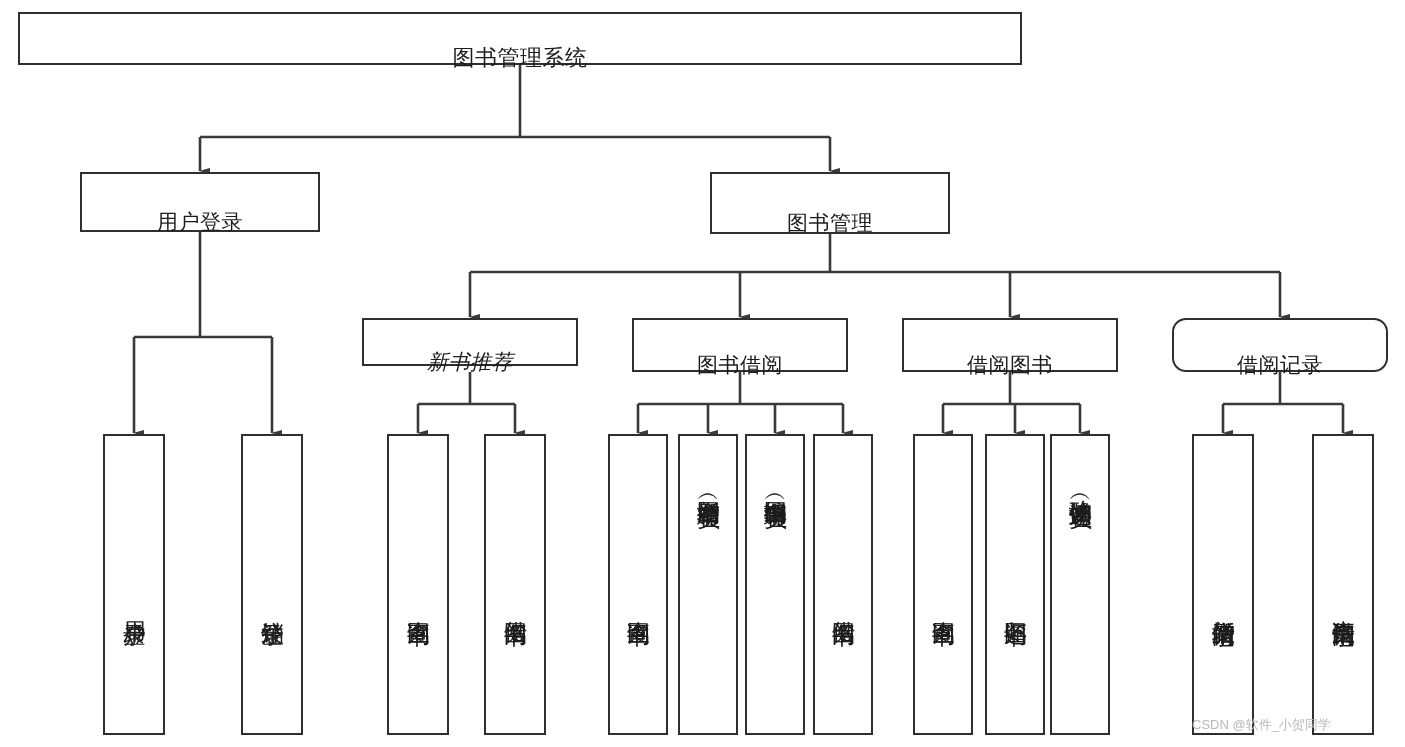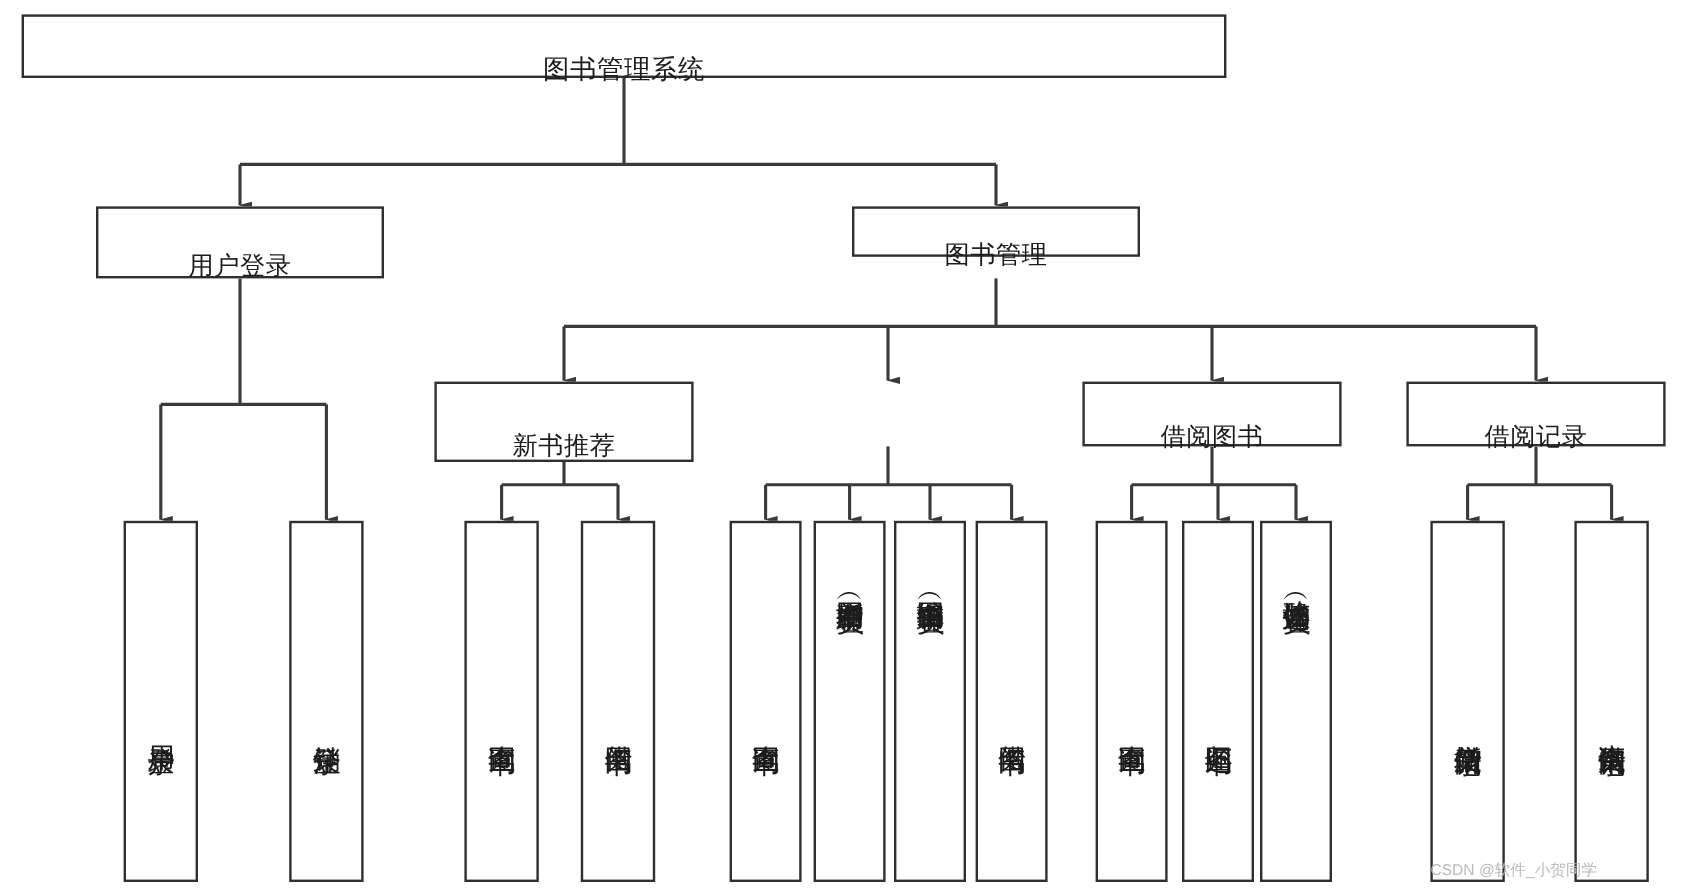--- a/index.html
+++ b/index.html
@@ -128,34 +128,37 @@
   </svg>
 
   <div class="node root horiz" id="n-root" style="left: 18px; top: 12px; width: 1004px; height: 53px;">
     <span class="node-label">图书管理系统</span>
   </div>
 
   <div class="node horiz" id="n-login" style="left: 80px; top: 172px; width: 240px; height: 60px;">
     <span class="node-label">用户登录</span>
   </div>
 
-  <div class="node horiz" id="n-bookmgmt" style="left: 710px; top: 172px; width: 240px; height: 42px;">
+  <div class="node horiz" id="n-bookmgmt" style="left: 710px; top: 172px; width: 240px; height: 62px;">
     <span class="node-label">图书管理</span>
   </div>
 
-  <div class="node horiz" id="n-newbook" style="left: 362px; top: 318px; width: 216px; height: 67px;">
+  <div class="node horiz" id="n-newbook" style="left: 362px; top: 318px; width: 216px; height: 48px; font-style: italic;">
     <span class="node-label">新书推荐</span>
   </div>
 
+  <div class="node horiz" id="n-borrow" style="left: 632px; top: 318px; width: 216px; height: 54px;">
+    <span class="node-label">图书借阅</span>
+  </div>
 
   <div class="node horiz" id="n-current" style="left: 902px; top: 318px; width: 216px; height: 54px;">
     <span class="node-label">借阅图书</span>
   </div>
 
-  <div class="node horiz" id="n-records" style="left: 1172px; top: 318px; width: 216px; height: 54px;">
+  <div class="node horiz" id="n-records" style="left: 1172px; top: 318px; width: 216px; height: 54px; border-radius: 14px;">
     <span class="node-label">借阅记录</span>
   </div>
 
   <div class="node vert short-label" id="n-l1" style="left: 103px; top: 434px; width: 62px; height: 301px;">
     <span class="node-label">用户登录</span>
   </div>
 
   <div class="node vert short-label" id="n-l2" style="left: 241px; top: 434px; width: 62px; height: 301px;">
     <span class="node-label">注销登录</span>
   </div>

